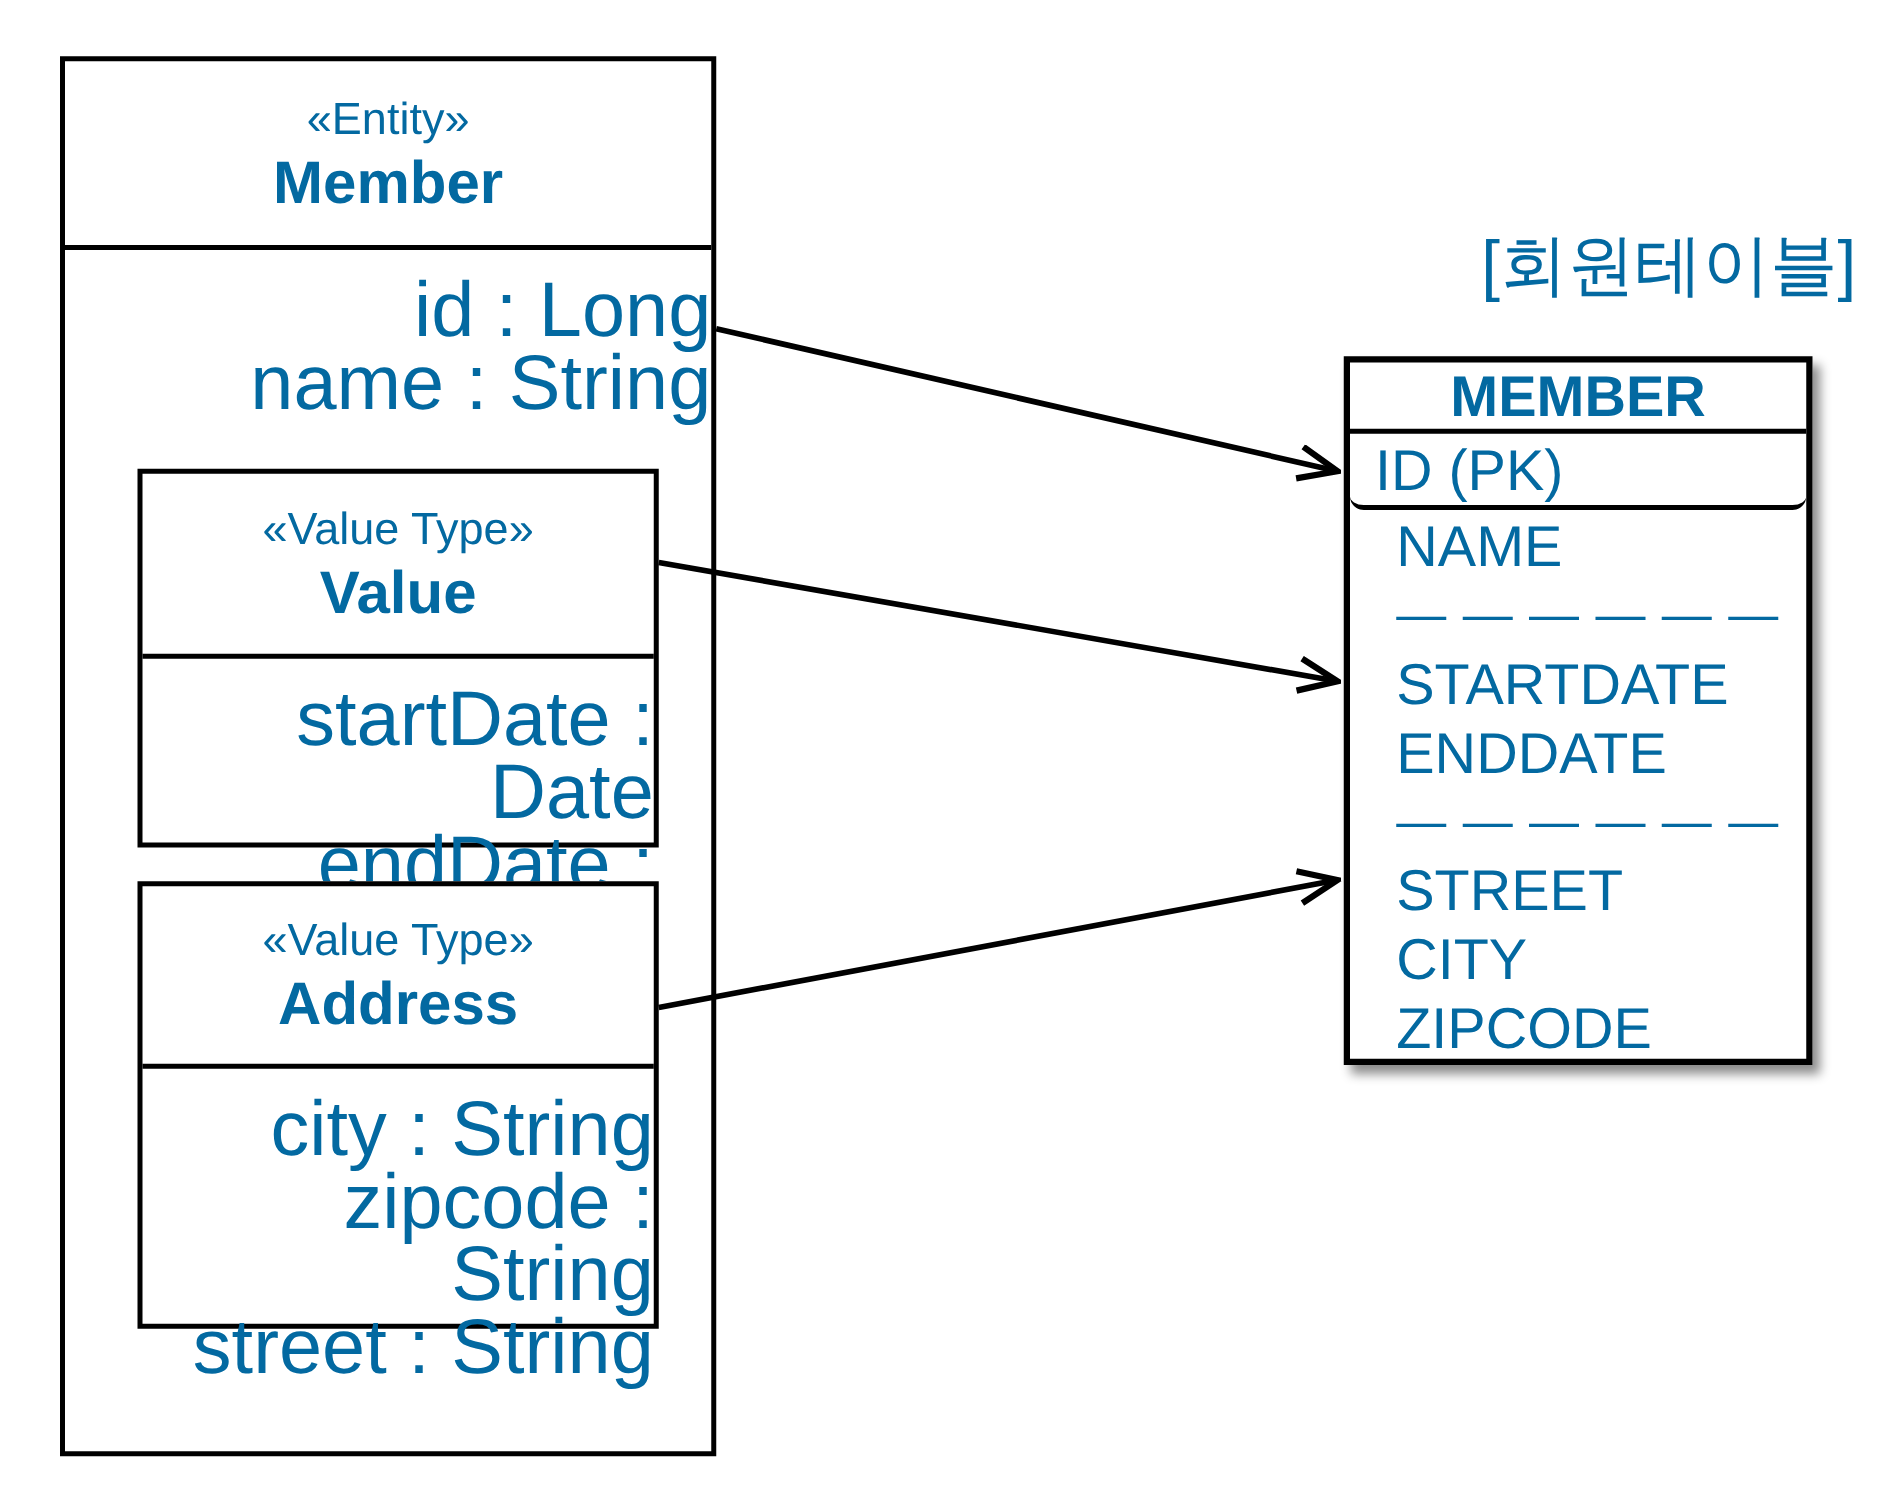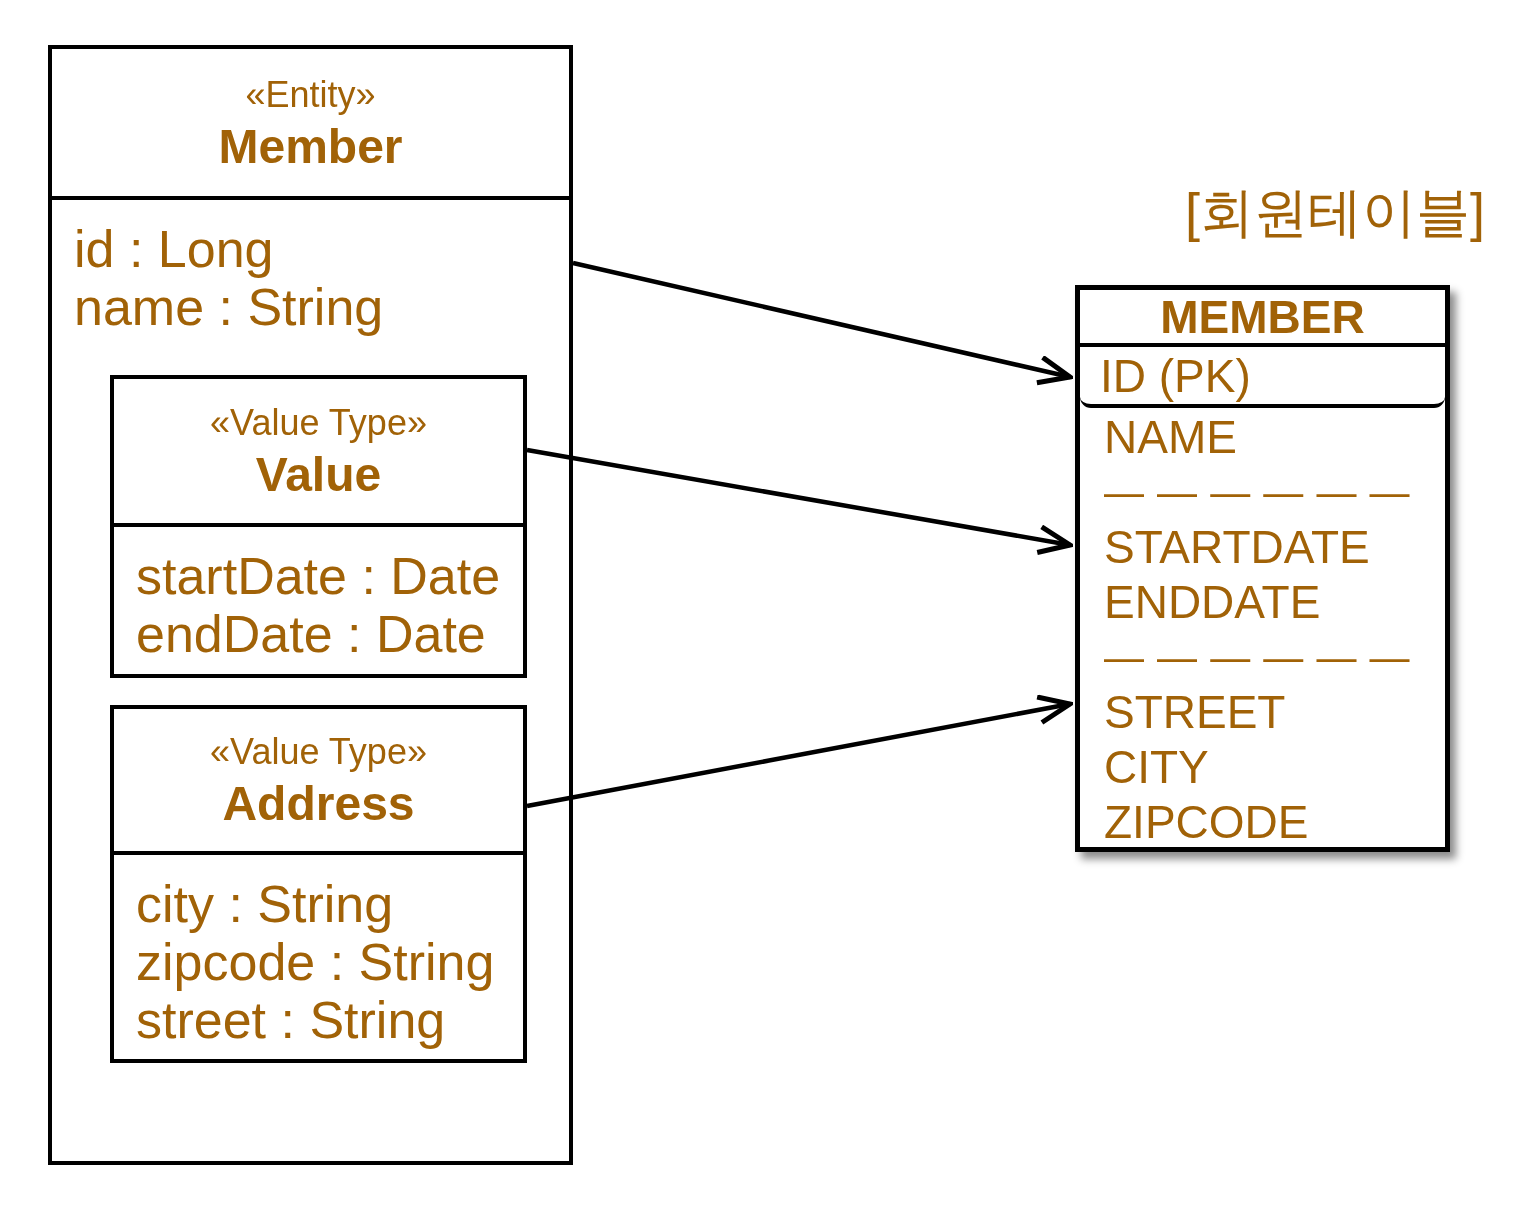--- a/index.html
+++ b/index.html
@@ -1,21 +1,21 @@
 <!DOCTYPE html>
 <html><head>
 <meta charset="utf-8">
 <style>
   html, body { margin: 0; padding: 0; background: #ffffff; }
   .canvas {
     position: relative;
     width: 1516px;
     height: 1208px;
     background: #ffffff;
-    color: #a16207;
+    color: #0369a1;
     font-family: "Liberation Sans", "DejaVu Sans", sans-serif;
     overflow: hidden;
   }
 
   
   .uml-box {
     position: absolute;
     box-sizing: border-box;
     border: 4px solid #000;
     background: #fff;
@@ -23,21 +23,21 @@
   .uml-header {
     box-sizing: border-box;
     border-bottom: 4px solid #000;
     display: flex;
     flex-direction: column;
     justify-content: center;
     align-items: center;
   }
   .stereotype { font-size: 36px; line-height: 48px; font-weight: 400; }
   .class-name { font-size: 48px; line-height: 56px; font-weight: 700; }
-  .attrs { padding: 20px 0 0 22px; font-size: 52px; line-height: 58px; }
+  .attrs { padding: 20px 0 0 22px; font-size: 62px; line-height: 58px; text-align: right; }
 
   .member-box  { left: 48px;  top: 45px;  width: 525px; height: 1120px; }
   .member-box .uml-header { height: 151px; }
 
   .period-box  { left: 110px; top: 375px; width: 417px; height: 303px; }
   .period-box .uml-header { height: 148px; }
 
   .address-box { left: 110px; top: 705px; width: 417px; height: 358px; }
   .address-box .uml-header { height: 146px; }
 
@@ -70,21 +70,21 @@
     height: 61px;
     border-bottom: 4px solid #000;
     display: flex; align-items: center;
     padding-left: 20px;
     font-size: 46px;
     border-radius: 11px;
   }
   .db-body { padding-top: 2px; }
   .db-row {
     height: 55px; line-height: 55px;
-    padding-left: 24px;
+    padding-left: 37px;
     font-size: 46px;
     white-space: nowrap;
   }
   .db-row.dashes { font-size: 40px; letter-spacing: 1px; }
 
   
   .arrows {
     position: absolute;
     left: 0; top: 0;
     pointer-events: none;

